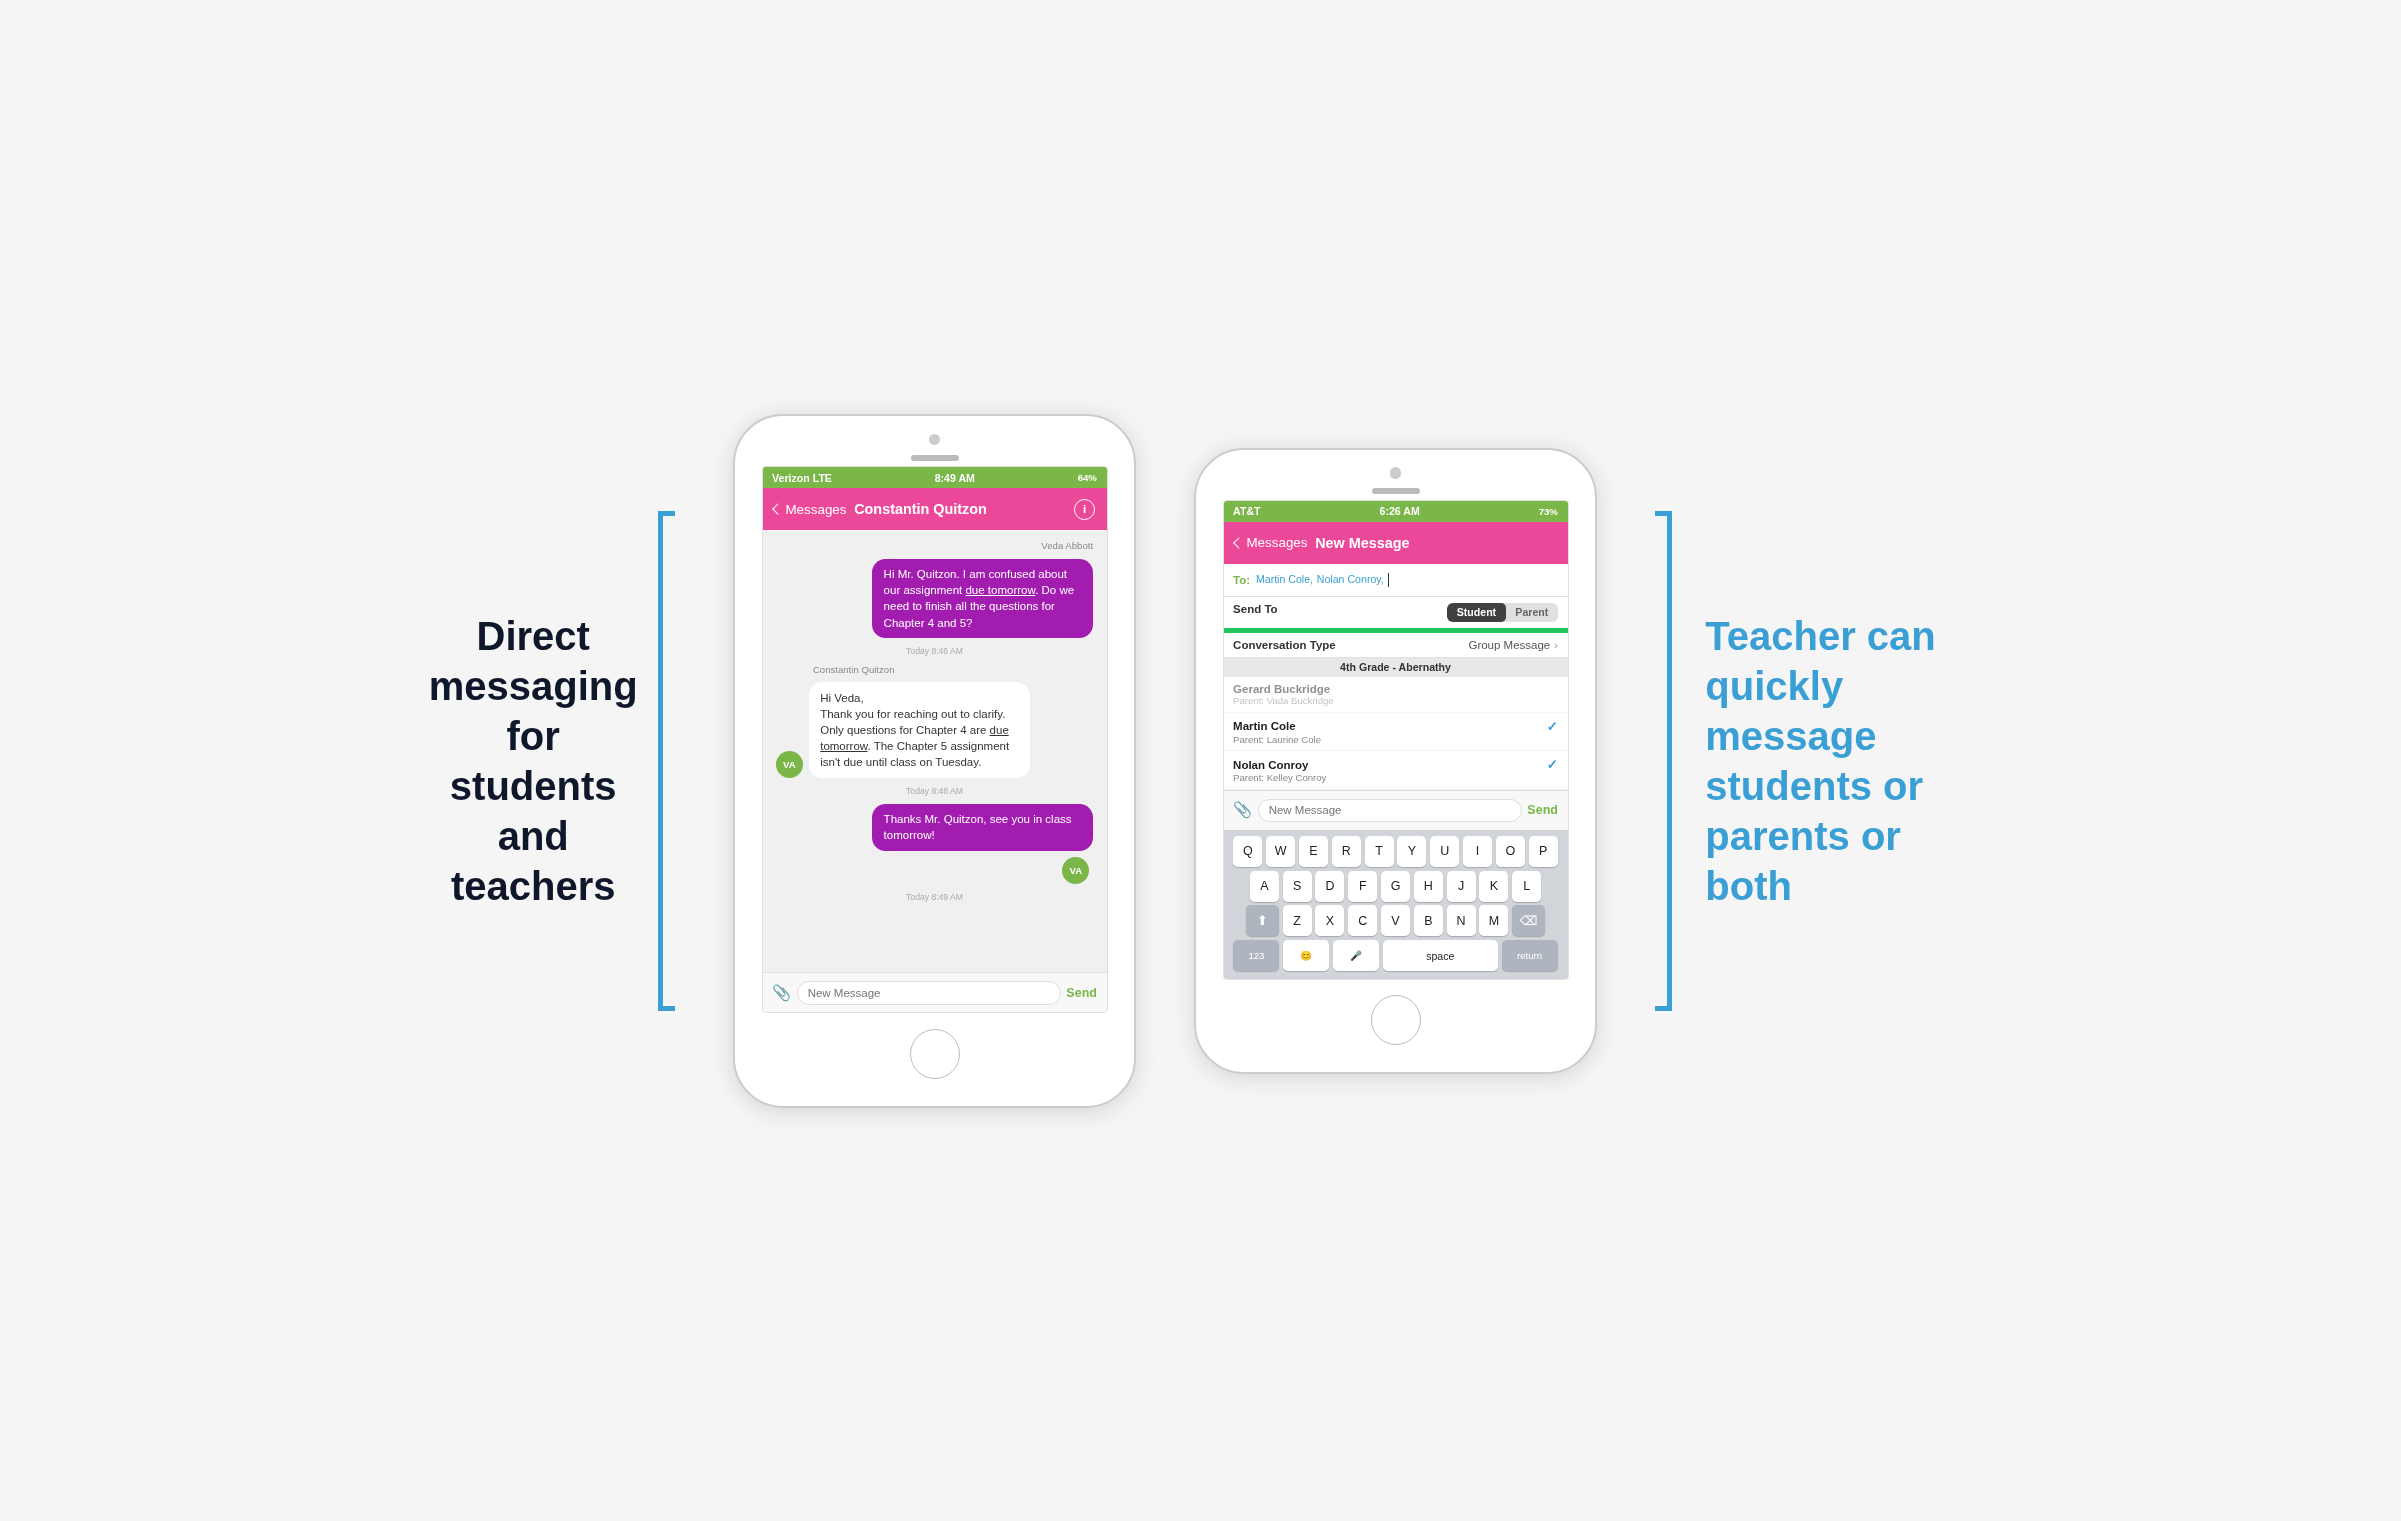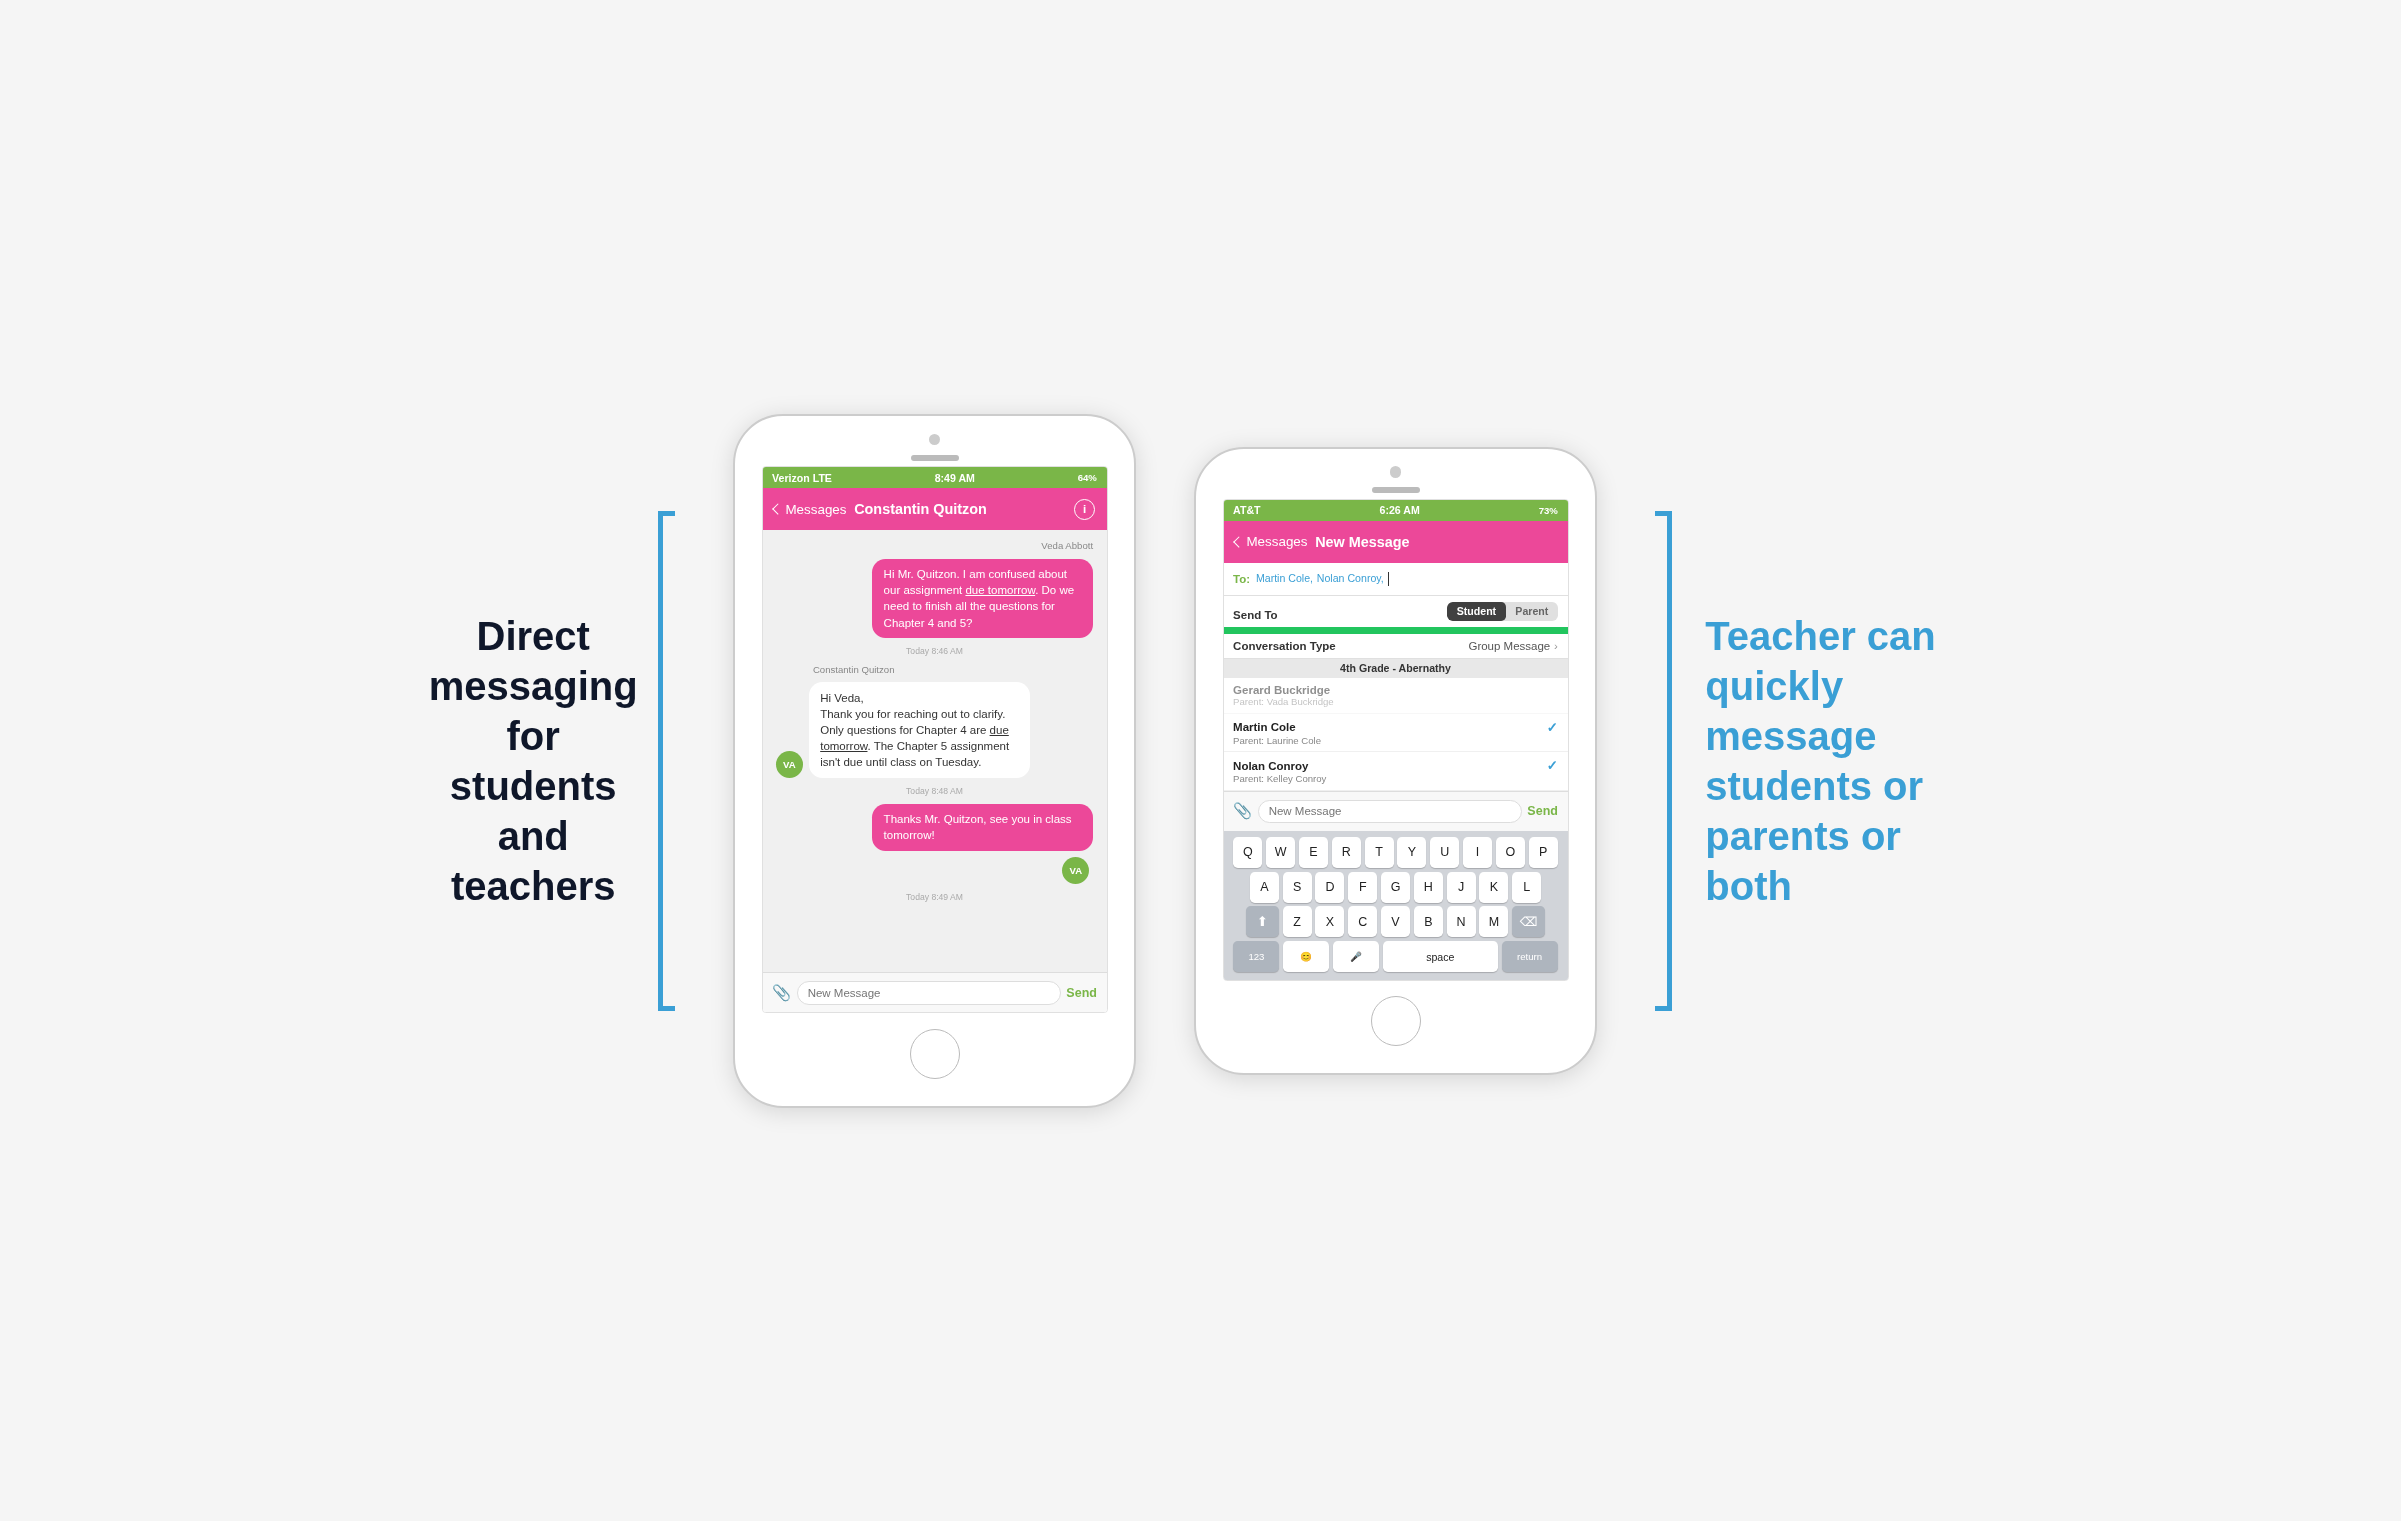--- a/index.html
+++ b/index.html
@@ -207,21 +207,21 @@
       flex-shrink: 0;
     }
     .bubble {
       max-width: 221px;
       border-radius: 13.4px;
       padding: 7.7px 11.5px;
       font-size: 11.5px;
       line-height: 1.4;
     }
     .bubble.green {
-      background: #ec4899;
+      background: #a21caf;
       color: #fff;
     }
     .bubble.white {
       background: #fff;
       color: #333;
     }
     .underline { text-decoration: underline; }
     .timestamp {
       font-size: 8.6px;
       color: #aaa;
@@ -283,23 +283,23 @@
     }
     .to-cursor {
       width: 1px;
       height: 13.4px;
       background: #333;
       display: inline-block;
       vertical-align: middle;
     }
     .send-to-row {
       display: flex;
-      align-items: flex-end;
+      align-items: flex-start;
       padding: 5.8px 9.6px;
-      border-bottom: 7px solid #22c55e;
+      border-bottom: 5px solid #22c55e;
       font-size: 11.5px;
     }
     .send-to-label {
       color: #333;
       font-weight: 600;
       font-size: 11.5px;
       flex: 1;
     }
     .toggle-group {
       display: flex;

